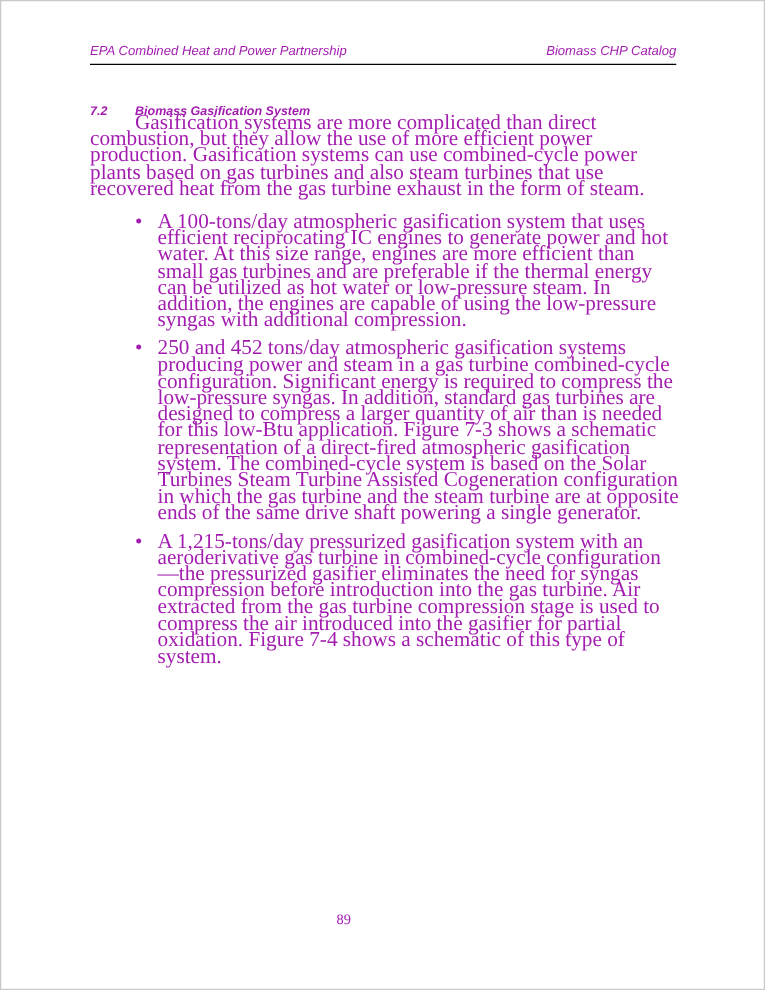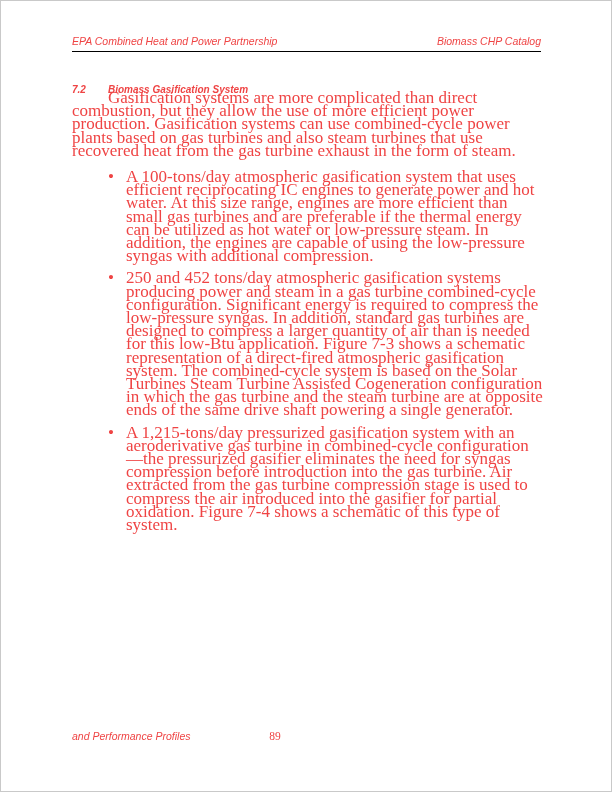--- a/index.html
+++ b/index.html
@@ -4,21 +4,21 @@
 <style>
   html, body { margin: 0; padding: 0; background: #ffffff; }
   .page {
     position: relative;
     width: 612px;
     height: 792px;
     background: #ffffff;
     box-sizing: border-box;
     border: 1px solid #c9c9c9;
     overflow: hidden;
-    color: #ef4444;
+    color: #a21caf;
   }
 
   
   .header {
     position: absolute;
     left: 71px;
     right: 70px;
     top: 34px;
     display: flex;
     justify-content: space-between;
@@ -124,18 +124,17 @@
 
       <div class="bullet-item">
         <span class="marker">•</span>
         <span class="btext"><span>A 1,215-tons/day pressurized gasification system with an aeroderivative gas turbine in combined-cycle configuration—the pressurized gasifier eliminates the need for syngas compression before introduction into the gas turbine. Air extracted from the gas turbine compression stage is used to compress the air introduced into the gasifier for partial oxidation. </span><span class="bold-seg">Figure 7-4</span><span> shows a schematic of this type of system.</span></span>
       </div>
 
     </div>
   </div>
 
   <div class="footer">
-    <div>and Performance Profiles</div>
   </div>
 
   <div class="page-number">89</div>
 
 </div>
 
 </body></html>

